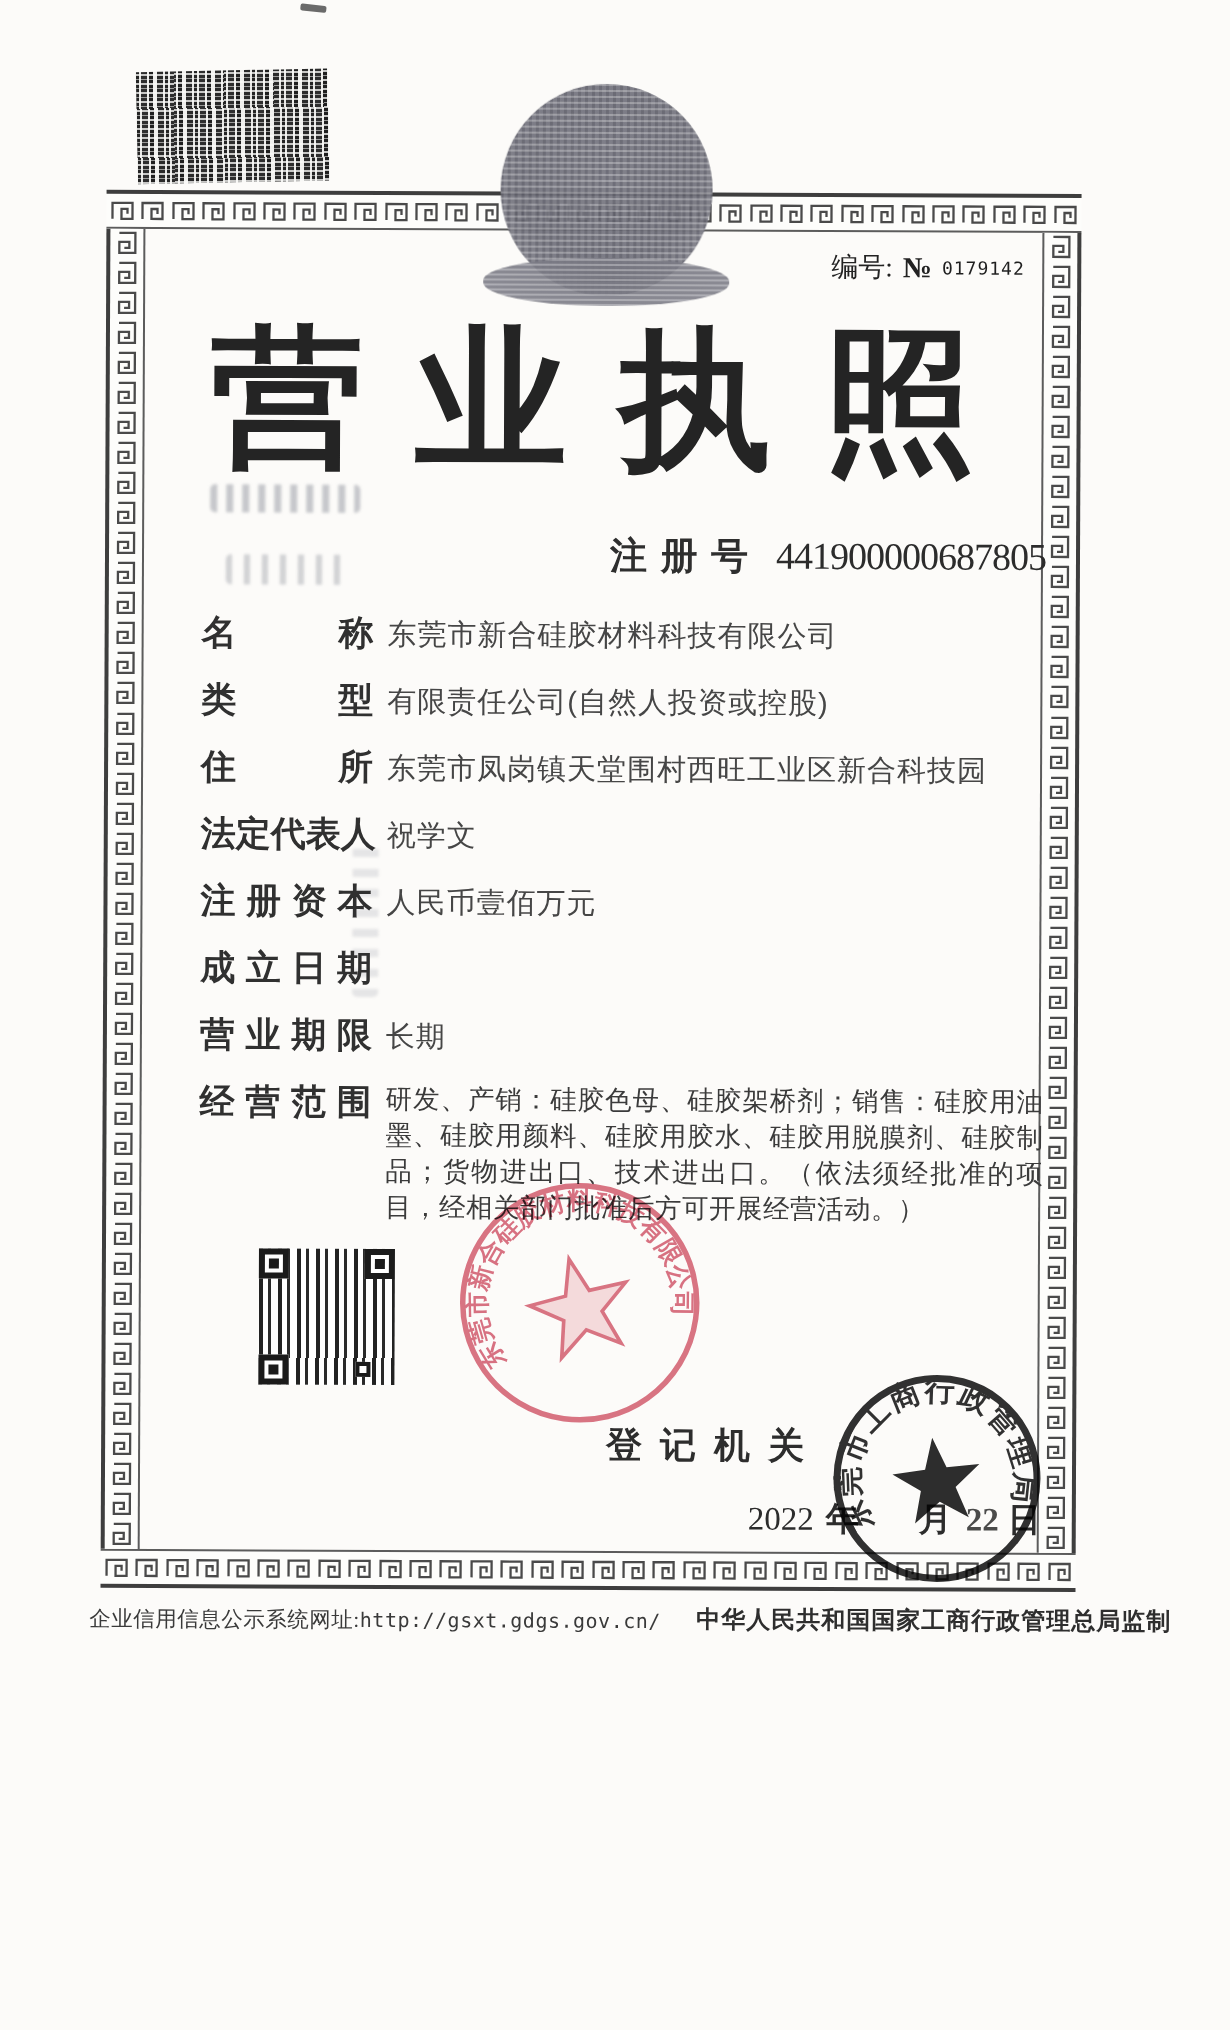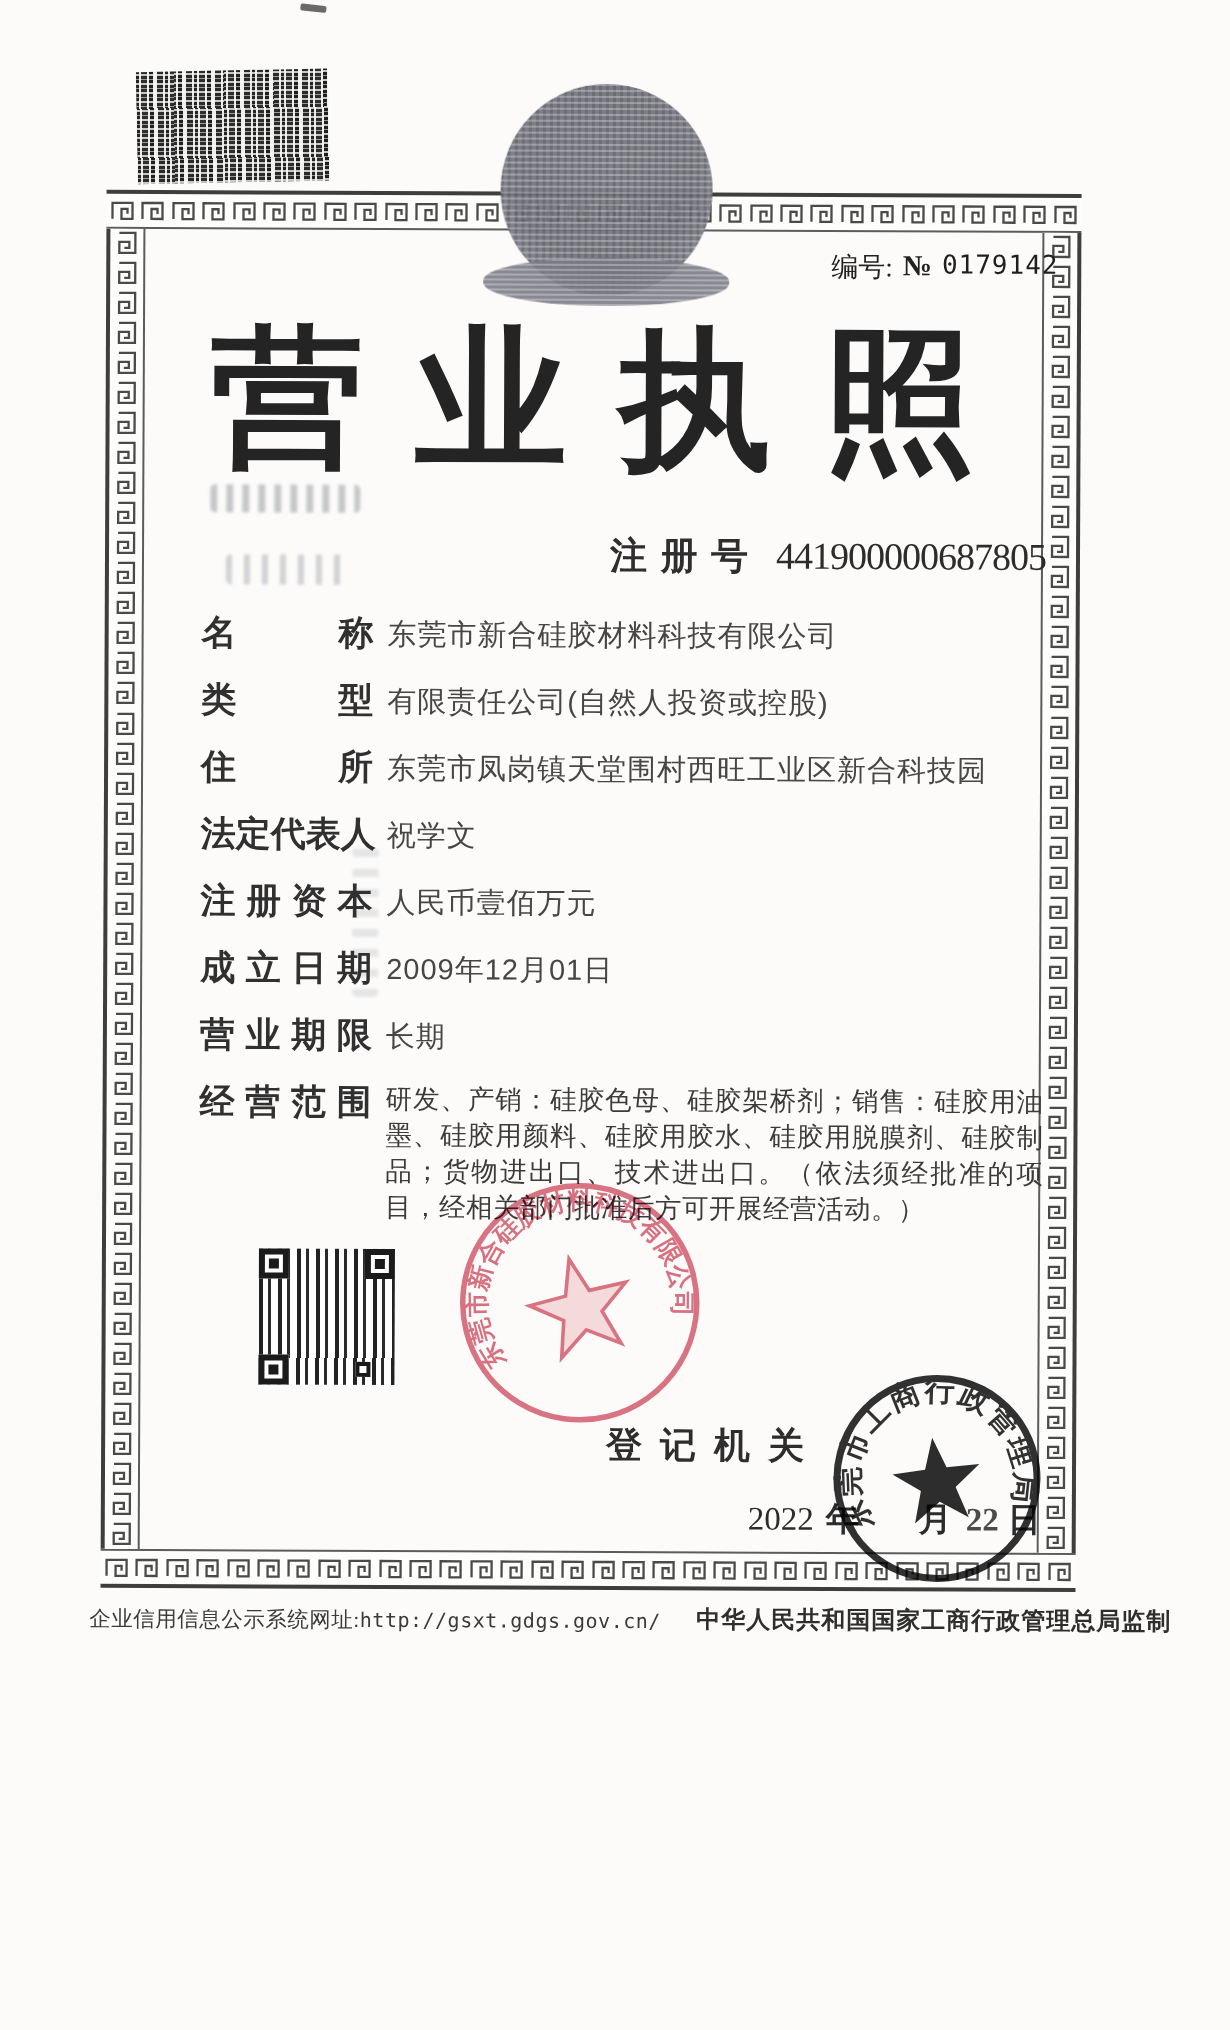--- a/index.html
+++ b/index.html
@@ -36,24 +36,24 @@
   .band{position:absolute;display:flex;overflow:hidden;background:#fdfdfb;align-items:center;}
   .band-h{flex-direction:row;justify-content:space-between;left:0;right:0;height:33px;padding:0 3px;}
   .band-top{top:0;border-top:4px solid #3e3e3e;border-bottom:2px solid #5c5c5c;}
   .band-bottom{bottom:0;border-bottom:4px solid #3e3e3e;border-top:2px solid #5c5c5c;}
   .band-v{flex-direction:column;justify-content:space-between;top:39px;bottom:39px;width:33px;padding:3px 0;}
   .band-left{left:0;border-left:4px solid #3e3e3e;border-right:2px solid #5c5c5c;}
   .band-right{right:0;border-right:4px solid #3e3e3e;border-left:2px solid #5c5c5c;}
   .band-v svg{transform:rotate(90deg);}
 
   
-  .serial{position:absolute;left:828px;top:248px;display:flex;align-items:flex-start;gap:10px;z-index:2;
+  .serial{position:absolute;left:828px;top:248px;display:flex;align-items:center;gap:10px;z-index:2;
           font-size:27px;color:#222;}
   .serial .no-symbol{font-weight:bold;font-size:29px;}
-  .serial .no-digits{font-family:"DejaVu Sans Mono",monospace;font-size:26px;letter-spacing:1px;color:#1f1f1f;}
+  .serial .no-digits{font-family:"DejaVu Sans Mono",monospace;font-size:18px;letter-spacing:1px;color:#1f1f1f;}
 
   
   .title{position:absolute;left:103px;top:312px;width:975px;text-align:center;z-index:2;
          font-family:"Liberation Sans",sans-serif;font-weight:700;font-size:152px;line-height:1.15;
          letter-spacing:52px;text-indent:52px;color:#242424;}
 
   
   .regrow{position:absolute;left:608px;top:532px;display:flex;align-items:baseline;z-index:2;}
   .reg-label{width:138px;font-size:37px;font-weight:600;color:#2e2e2e;line-height:46px;}
   .reg-number{margin-left:28px;font-size:38px;letter-spacing:-1px;color:#2c2c2c;line-height:46px;}
@@ -652,21 +652,20 @@
           </span>
         <span class="fvalue">人民币壹佰万元</span>
       </div>
       <div class="frow">
         <span class="flabel" data-justify="">
             <span>成</span>
             <span>立</span>
             <span>日</span>
             <span>期</span>
           </span>
-        <span class="fvalue">2009年12月01日</span>
       </div>
       <div class="frow">
         <span class="flabel" data-justify="">
             <span>营</span>
             <span>业</span>
             <span>期</span>
             <span>限</span>
           </span>
         <span class="fvalue">长期</span>
       </div>

